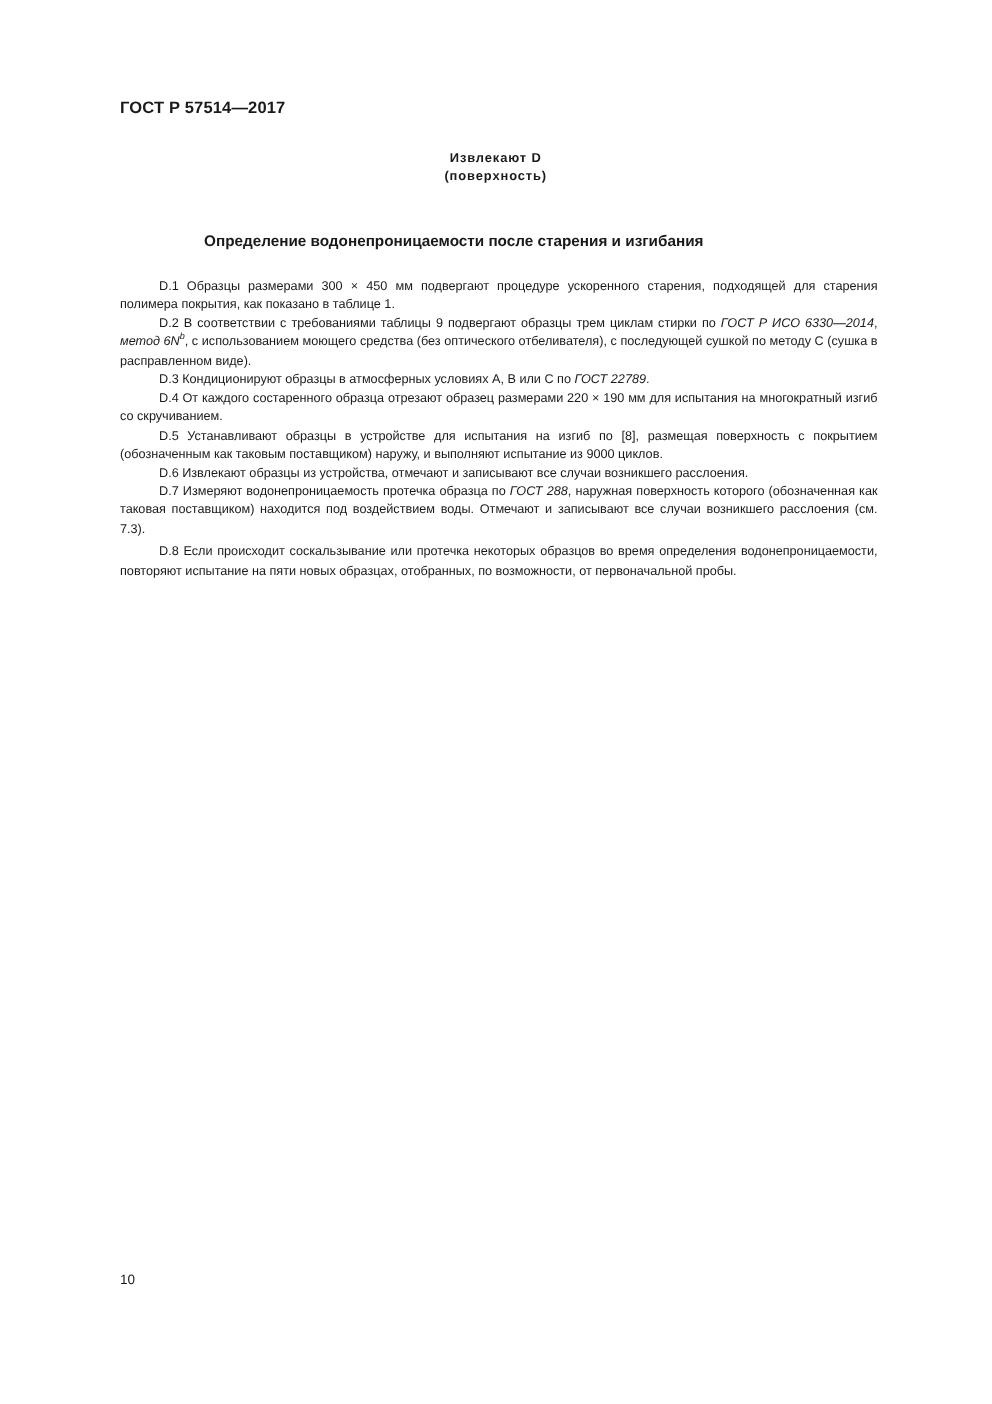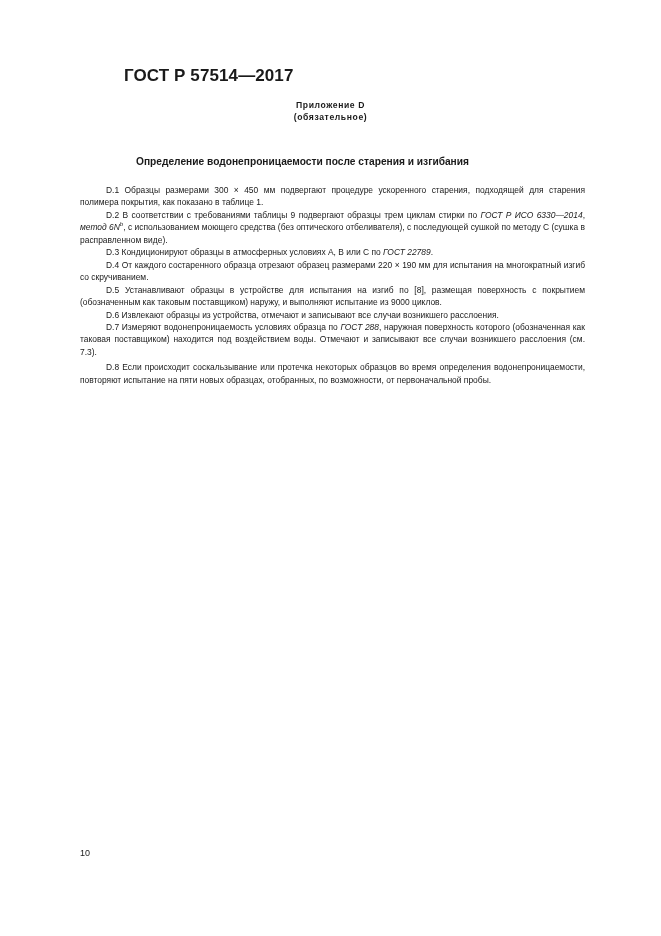--- a/index.html
+++ b/index.html
@@ -1,46 +1,46 @@
 <!DOCTYPE html>
 <html><head>
 <meta charset="utf-8">
 <style>
   html, body { margin: 0; padding: 0; background: #ffffff; }
   body { width: 661px; height: 936px; position: relative; overflow: hidden;
          font-family: "Liberation Sans", sans-serif; color: #1a1a1a; }
   .page { position: absolute; left: 0; top: 0; width: 661px; height: 936px; background: #fff; }
-  .std-header { position: absolute; left: 80px; top: 66px; font-size: 17px; font-weight: bold; letter-spacing: 0.1px; margin-left: 44px; }
+  .std-header { position: absolute; left: 80px; top: 66px; font-size: 11px; font-weight: bold; letter-spacing: 0.1px; }
   .annex-block { position: absolute; left: 0; width: 661px; top: 99px; text-align: center; font-size: 8.6px; font-weight: bold; line-height: 12px; letter-spacing: 0.6px; }
   .annex-title { position: absolute; left: 0; width: 605px; top: 156px; text-align: center; font-size: 10.2px; font-weight: bold; }
   .body-text { position: absolute; left: 80px; top: 184px; width: 505px; font-size: 8.45px; line-height: 12.45px; }
   .para { margin: 0; text-align: justify; text-indent: 26px; }
   .para.gap { margin-top: 3px; }
   .ital { font-style: italic; }
   .page-num { position: absolute; left: 80px; top: 848px; font-size: 9px; }
   sup { font-size: 6px; line-height: 0; }
 </style>
 </head>
 <body>
 
 <div class="page">
   <div class="std-header">ГОСТ Р 57514—2017</div>
 
   <div class="annex-block">
-    <div>Приложение D</div>
-    <div>(обязательное)</div>
+    <div>Извлекают D</div>
+    <div>(поверхность)</div>
   </div>
 
   <div class="annex-title">Определение водонепроницаемости после старения и изгибания</div>
 
   <div class="body-text" id="body-text">
       <p class="para"><span>D.1  Образцы размерами 300 × 450 мм подвергают процедуре ускоренного старения, подходящей для старения полимера покрытия, как показано в таблице 1.</span></p>
       <p class="para"><span>D.2 В соответствии с требованиями таблицы 9 подвергают образцы трем циклам стирки по </span><span class="ital">ГОСТ Р ИСО 6330—2014</span><span>, </span><span class="ital">метод 6N</span><sup class="ital">b</sup><span>, с использованием моющего средства (без оптического отбеливателя), с последующей сушкой по методу С (сушка в расправленном виде).</span></p>
       <p class="para"><span>D.3  Кондиционируют образцы в атмосферных условиях А, В или С по </span><span class="ital">ГОСТ 22789</span><span>.</span></p>
       <p class="para"><span>D.4  От каждого состаренного образца отрезают образец размерами 220 × 190 мм для испытания на многократный изгиб со скручиванием.</span></p>
       <p class="para"><span>D.5  Устанавливают образцы в устройстве для испытания на изгиб по [8], размещая поверхность с покрытием (обозначенным как таковым поставщиком) наружу, и выполняют испытание из 9000 циклов.</span></p>
       <p class="para"><span>D.6  Извлекают образцы из устройства, отмечают и записывают все случаи возникшего расслоения.</span></p>
-      <p class="para"><span>D.7  Измеряют водонепроницаемость условиях образца по </span><span class="ital">ГОСТ 288</span><span>, наружная поверхность которого (обозначенная как таковая поставщиком) находится под воздействием воды. Отмечают и записывают все случаи возникшего расслоения (см. 7.3).</span></p>
+      <p class="para"><span>D.7  Измеряют водонепроницаемость протечка образца по </span><span class="ital">ГОСТ 288</span><span>, наружная поверхность которого (обозначенная как таковая поставщиком) находится под воздействием воды. Отмечают и записывают все случаи возникшего расслоения (см. 7.3).</span></p>
       <p class="para gap"><span>D.8  Если происходит соскальзывание или протечка некоторых образцов во время определения водонепроницаемости, повторяют испытание на пяти новых образцах, отобранных, по возможности, от первоначальной пробы.</span></p>
     </div>
 
   <div class="page-num">10</div>
 </div>
 
 </body></html>

